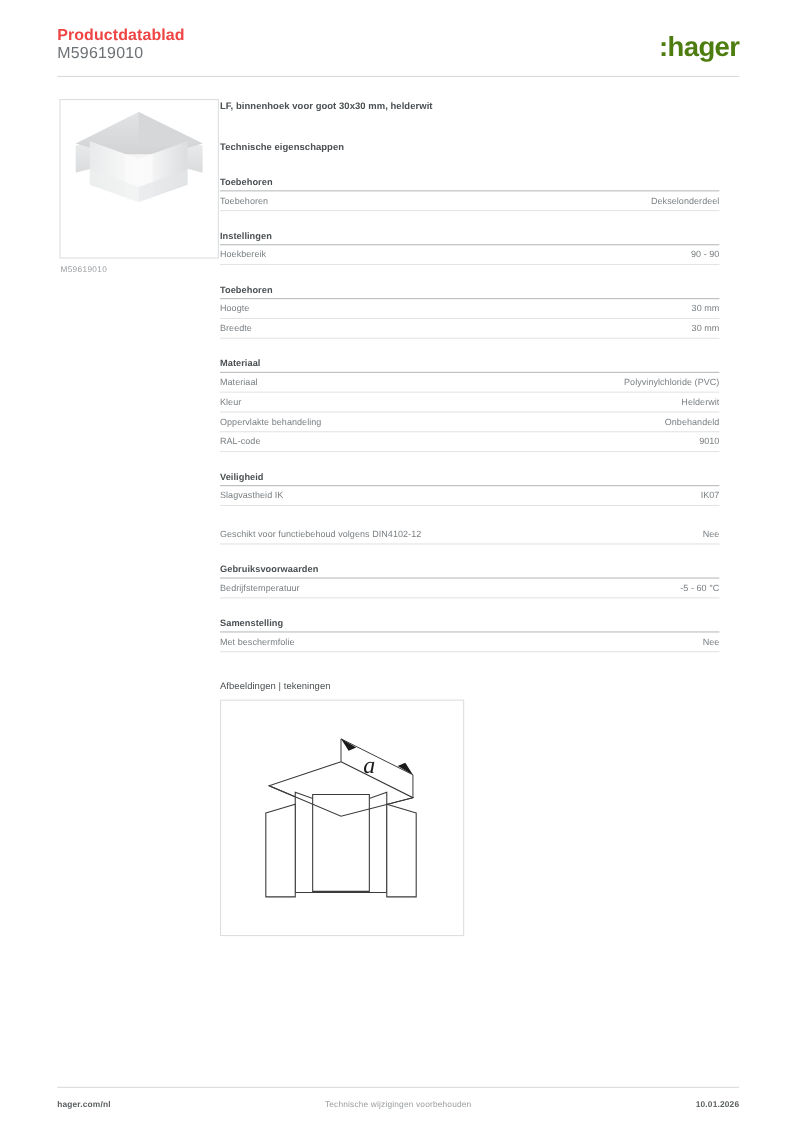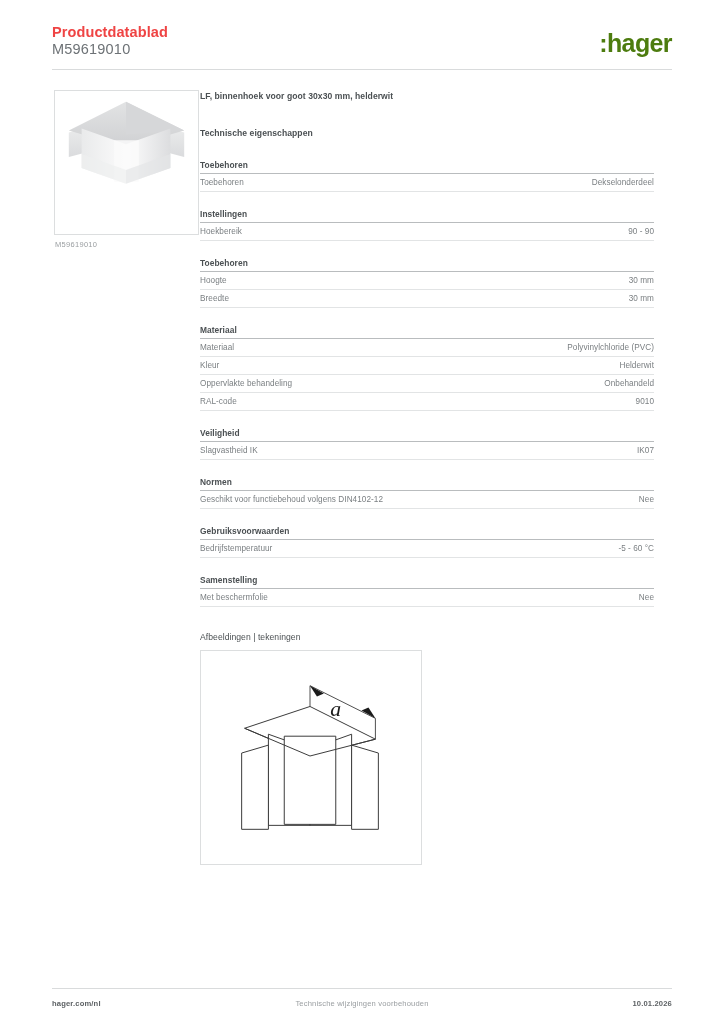--- a/index.html
+++ b/index.html
@@ -204,21 +204,20 @@
           </div>
         </div>
         <div class="spec-section">
           <div class="section-title">Veiligheid</div>
           <div class="spec-row">
             <span class="spec-label">Slagvastheid IK</span>
             <span class="spec-value">IK07</span>
           </div>
         </div>
         <div class="spec-section">
-          <div class="section-title">Normen</div>
           <div class="spec-row">
             <span class="spec-label">Geschikt voor functiebehoud volgens DIN4102-12</span>
             <span class="spec-value">Nee</span>
           </div>
         </div>
         <div class="spec-section">
           <div class="section-title">Gebruiksvoorwaarden</div>
           <div class="spec-row">
             <span class="spec-label">Bedrijfstemperatuur</span>
             <span class="spec-value">-5 - 60 °C</span>

